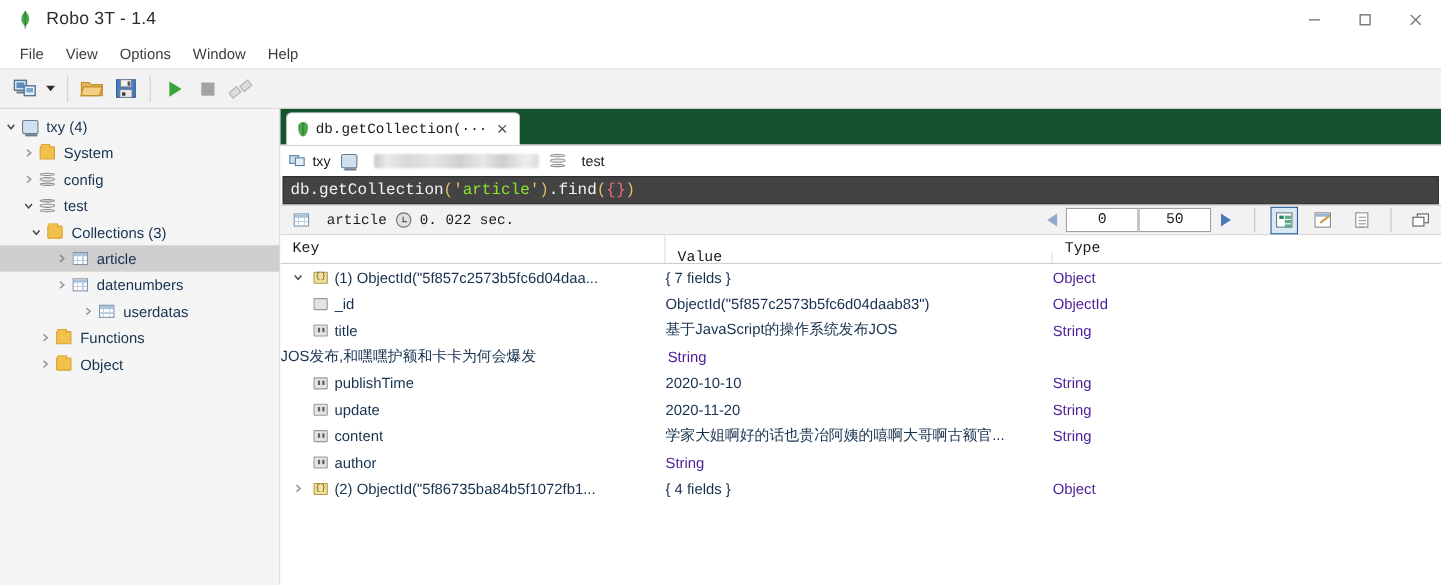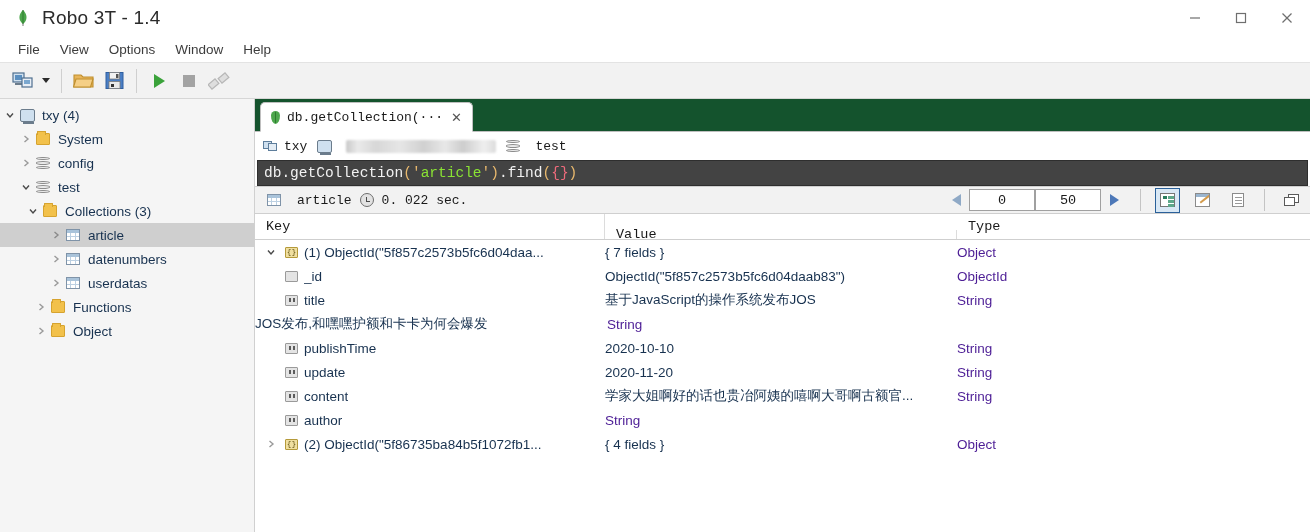--- a/index.html
+++ b/index.html
@@ -16,21 +16,21 @@
 
   
   .titlebar {
     height:36px; display:flex; align-items:center;
     background:#ffffff; position:relative;
   }
   .app-icon {
     width:18px; height:18px; margin-left:14px; margin-right:10px;
     position:relative; flex:0 0 auto;
   }
-  .title-text { font-size:19px; color:#2b2b2b; letter-spacing:.2px; }
+  .title-text { font-size:16px; color:#2b2b2b; letter-spacing:.2px; }
   .wincontrols { position:absolute; right:0; top:0; height:36px; display:flex; }
   .wc { width:46px; height:36px; display:flex; align-items:center; justify-content:center; }
   .wc svg { display:block; }
 
   
   .menubar { height:26px; display:flex; align-items:center; padding-left:8px; background:#fff; }
   .menu-item { padding:3px 10px; font-size:13.5px; color:#3c3c3c; }
 
   
   .toolbar {
@@ -89,21 +89,21 @@
   .tab {
     height:30px; display:flex; align-items:center; gap:7px; padding:0 9px 0 10px;
     background:#ffffff; border:1px solid #bfbfbf; border-bottom:1px solid #ffffff;
     border-radius:5px 5px 0 0; font-family:"Liberation Mono", monospace; font-size:13px;
     position:relative; z-index:2;
   }
   .leaf { width:9px; height:13px; background:#4ca64c; border-radius:50% 50% 50% 50% / 35% 35% 65% 65%; position:relative; flex:0 0 9px; }
   .leaf:after { content:""; position:absolute; left:4px; top:1px; width:1px; height:11px; background:#2f7a2f; }
   .tab-close { color:#555; font-size:13px; font-family:"Liberation Sans", sans-serif; padding:0 1px; }
 
-  .connbar { height:28px; display:flex; align-items:center; gap:8px; padding:0 8px; background:#ffffff; font-family:Liberation Mono, monospace; font-size:13px; }
+  .connbar { height:28px; display:flex; align-items:center; gap:8px; padding:0 8px; background:#ffffff; font-family:Liberation Sans, sans-serif; font-size:13px; }
   .conn-seg { display:flex; align-items:center; gap:7px; }
   .ico-conn { width:14px; height:12px; position:relative; }
   .ico-conn .s1 { position:absolute; left:0; top:1px; width:9px; height:8px; background:#cfe0ef; border:1px solid #5e7e9c; }
   .ico-conn .s2 { position:absolute; left:5px; top:3px; width:9px; height:8px; background:#e4edf5; border:1px solid #5e7e9c; }
   .blurred {
     width:150px; height:13px; border-radius:2px;
     background:linear-gradient(90deg,#c9c9c9 0%,#eaeaea 8%,#d7d7d7 20%,#e6e6e6 36%,#d0d0d0 52%,#e8e8e8 66%,#cdcdcd 78%,#efefef 92%,#dcdcdc 100%);
     filter:blur(1.1px);
   }
 
@@ -358,21 +358,21 @@
           <svg width="10" height="10">
             <polyline points="3.5,2 7,5 3.5,8" fill="none" stroke="#9a9a9a" stroke-width="1.4"></polyline>
           </svg>
         </span>
       <span class="t-icon">
           <span class="ico-grid"></span>
         </span>
       <span class="k-text">datenumbers</span>
     </div>
 
-    <div class="tree-row" style="padding-left:48px">
+    <div class="tree-row" style="padding-left:72px">
       <span class="twisty">
           <svg width="10" height="10">
             <polyline points="3.5,2 7,5 3.5,8" fill="none" stroke="#9a9a9a" stroke-width="1.4"></polyline>
           </svg>
         </span>
       <span class="t-icon">
           <span class="ico-grid"></span>
         </span>
       <span class="k-text">userdatas</span>
     </div>

